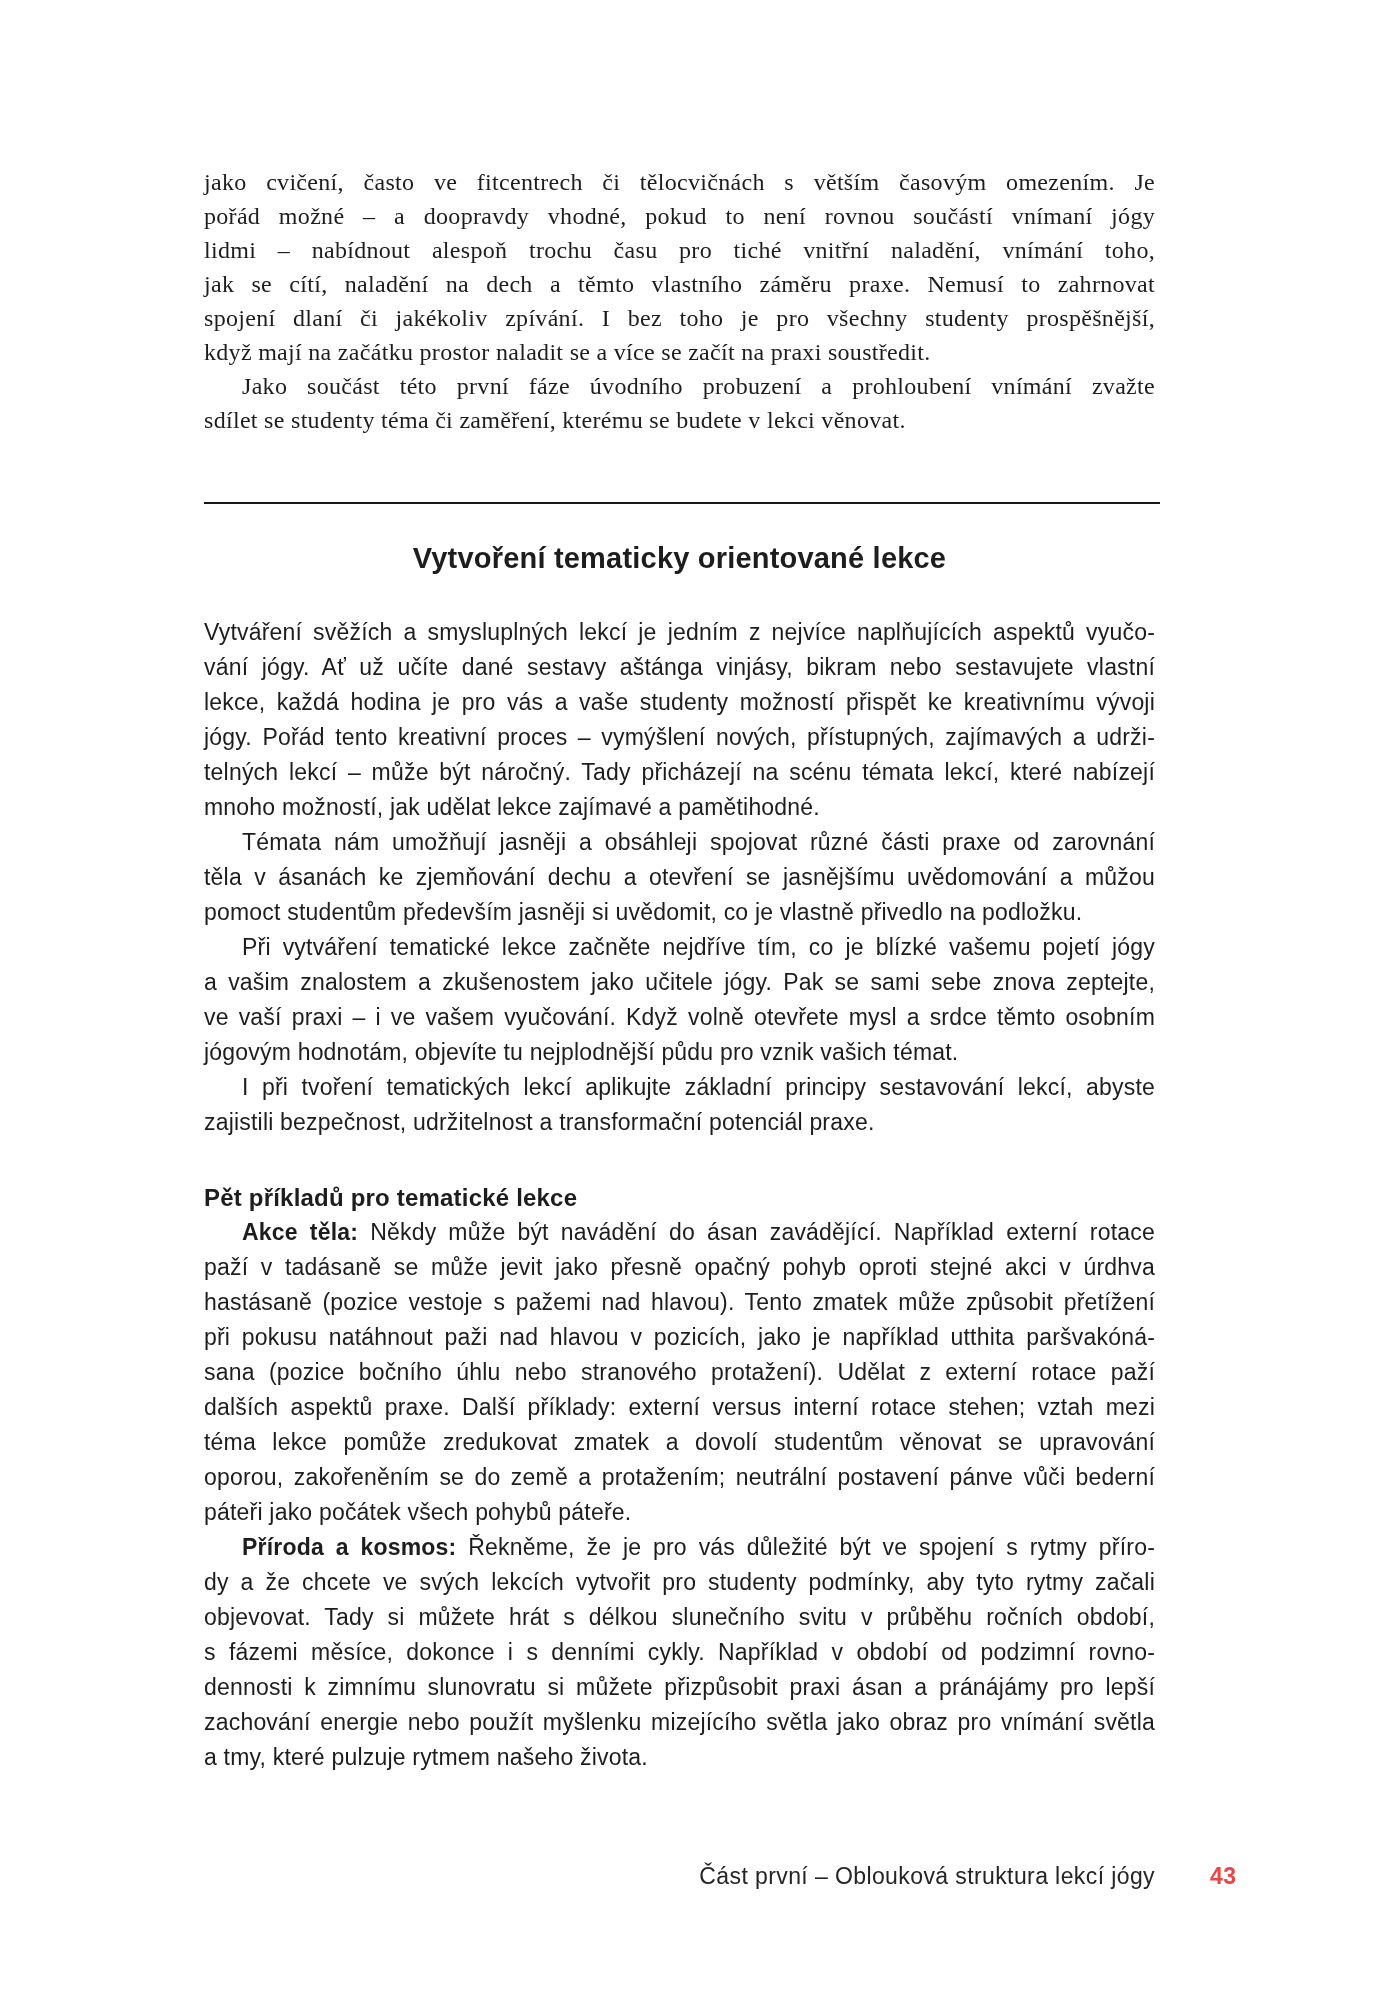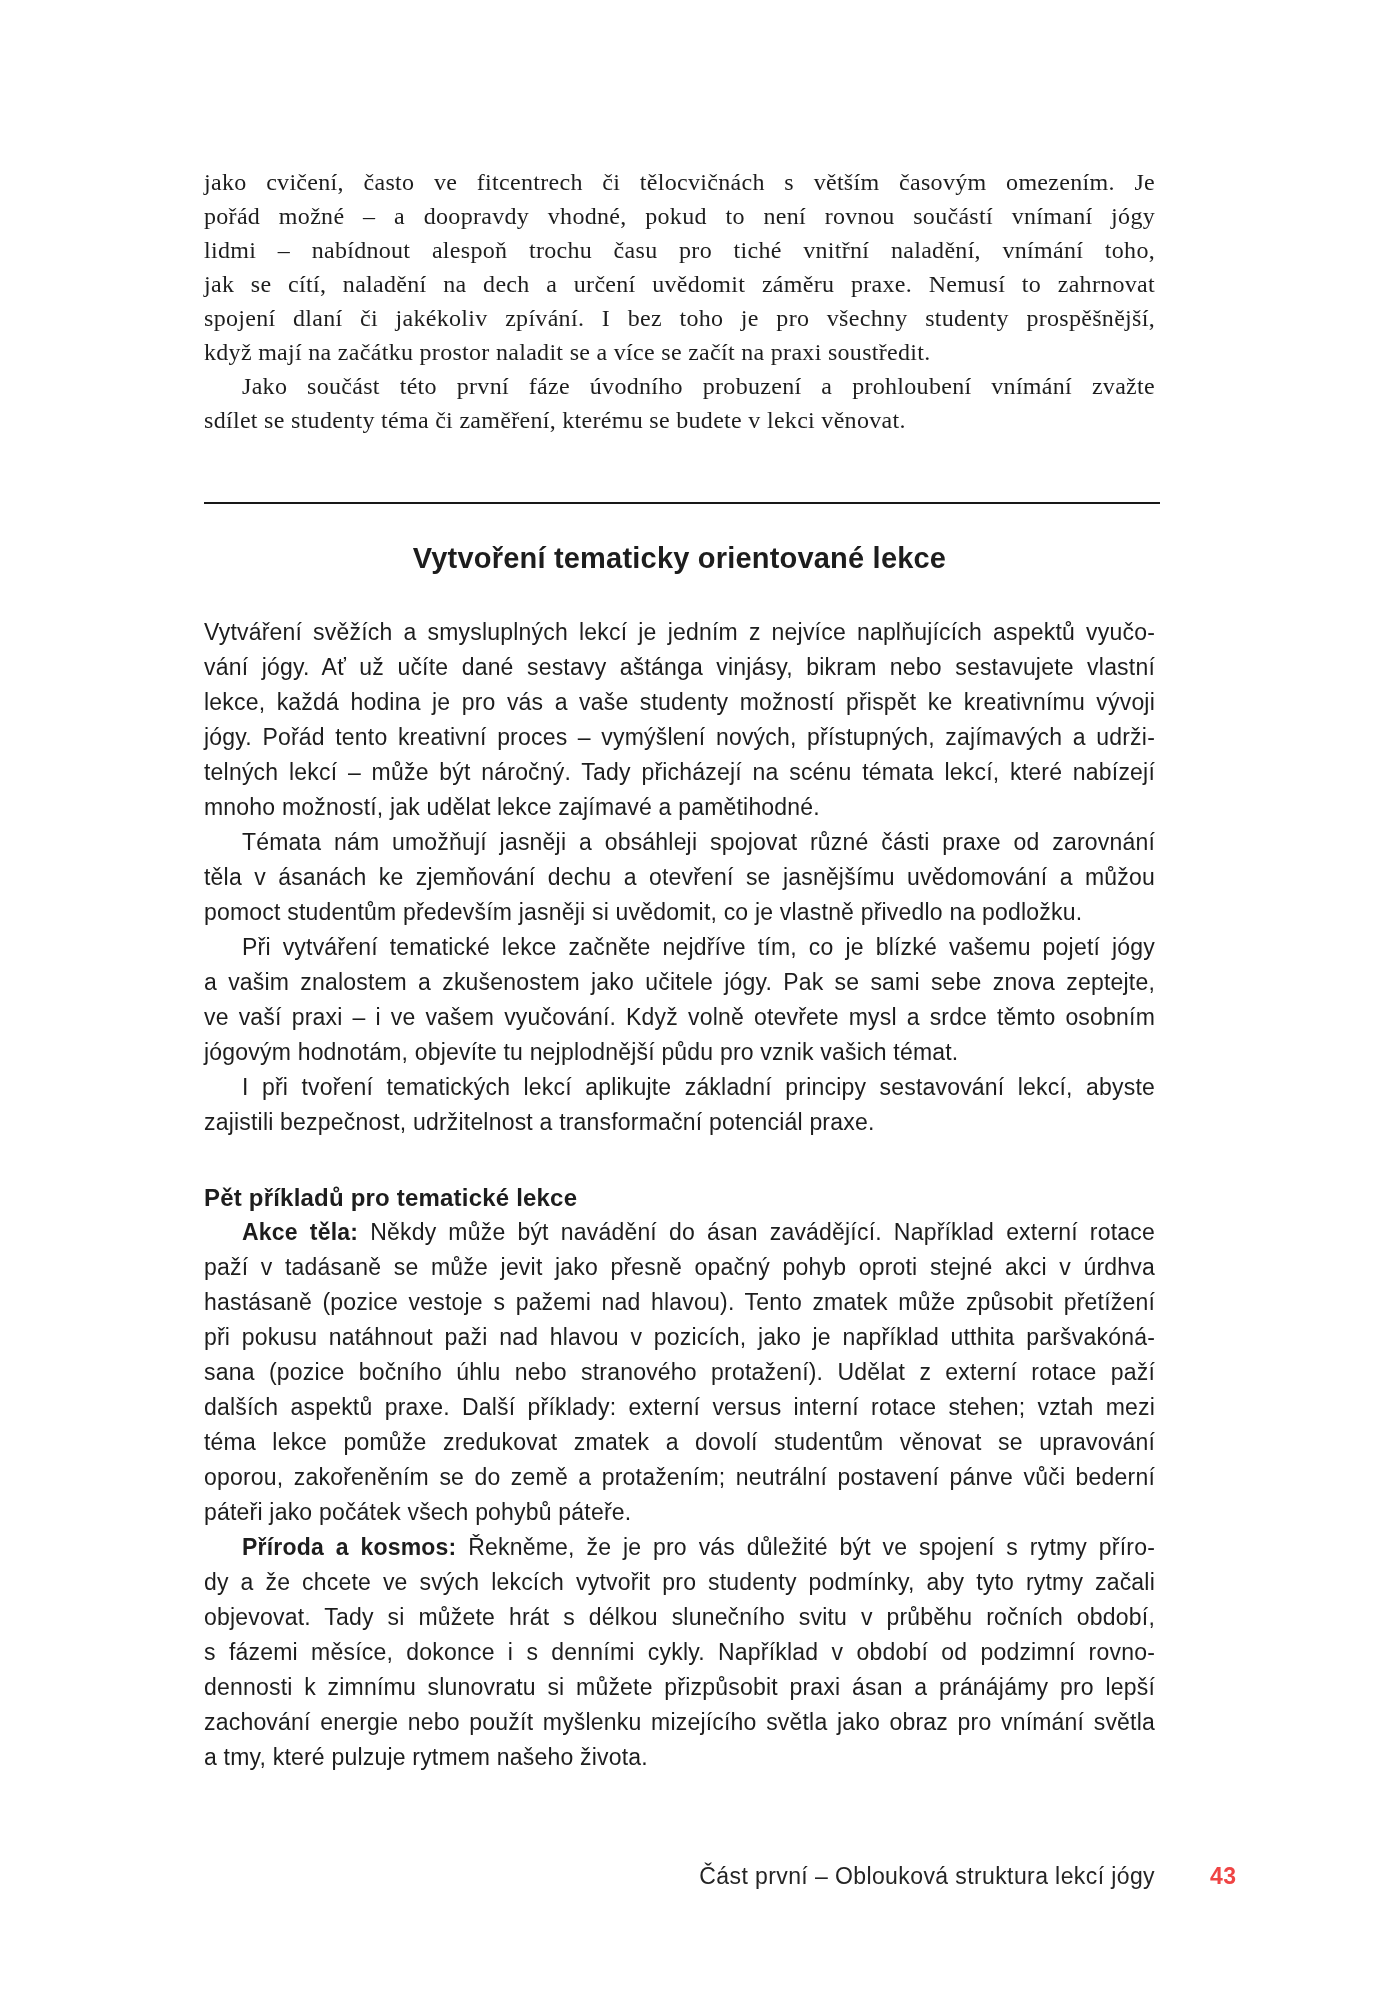--- a/index.html
+++ b/index.html
@@ -94,21 +94,21 @@
 </head>
 <body>
 
 <div class="page">
 
   <div class="col" id="intro-block">
       <div class="para">
         <div class="ln">jako cvičení, často ve fitcentrech či tělocvičnách s větším časovým omezením. Je</div>
         <div class="ln">pořád možné – a doopravdy vhodné, pokud to není rovnou součástí vnímaní jógy</div>
         <div class="ln">lidmi – nabídnout alespoň trochu času pro tiché vnitřní naladění, vnímání toho,</div>
-        <div class="ln">jak se cítí, naladění na dech a určení uvědomit záměru praxe. Nemusí to zahrnovat</div>
+        <div class="ln">jak se cítí, naladění na dech a těmto vlastního záměru praxe. Nemusí to zahrnovat</div>
         <div class="ln">spojení dlaní či jakékoliv zpívání. I bez toho je pro všechny studenty prospěšnější,</div>
         <div class="ln last">když mají na začátku prostor naladit se a více se začít na praxi soustředit.</div>
       </div>
       <div class="para">
         <div class="ln ind">Jako součást této první fáze úvodního probuzení a prohloubení vnímání zvažte</div>
         <div class="ln last">sdílet se studenty téma či zaměření, kterému se budete v lekci věnovat.</div>
       </div>
     </div>
 
   <div class="divider"></div>

